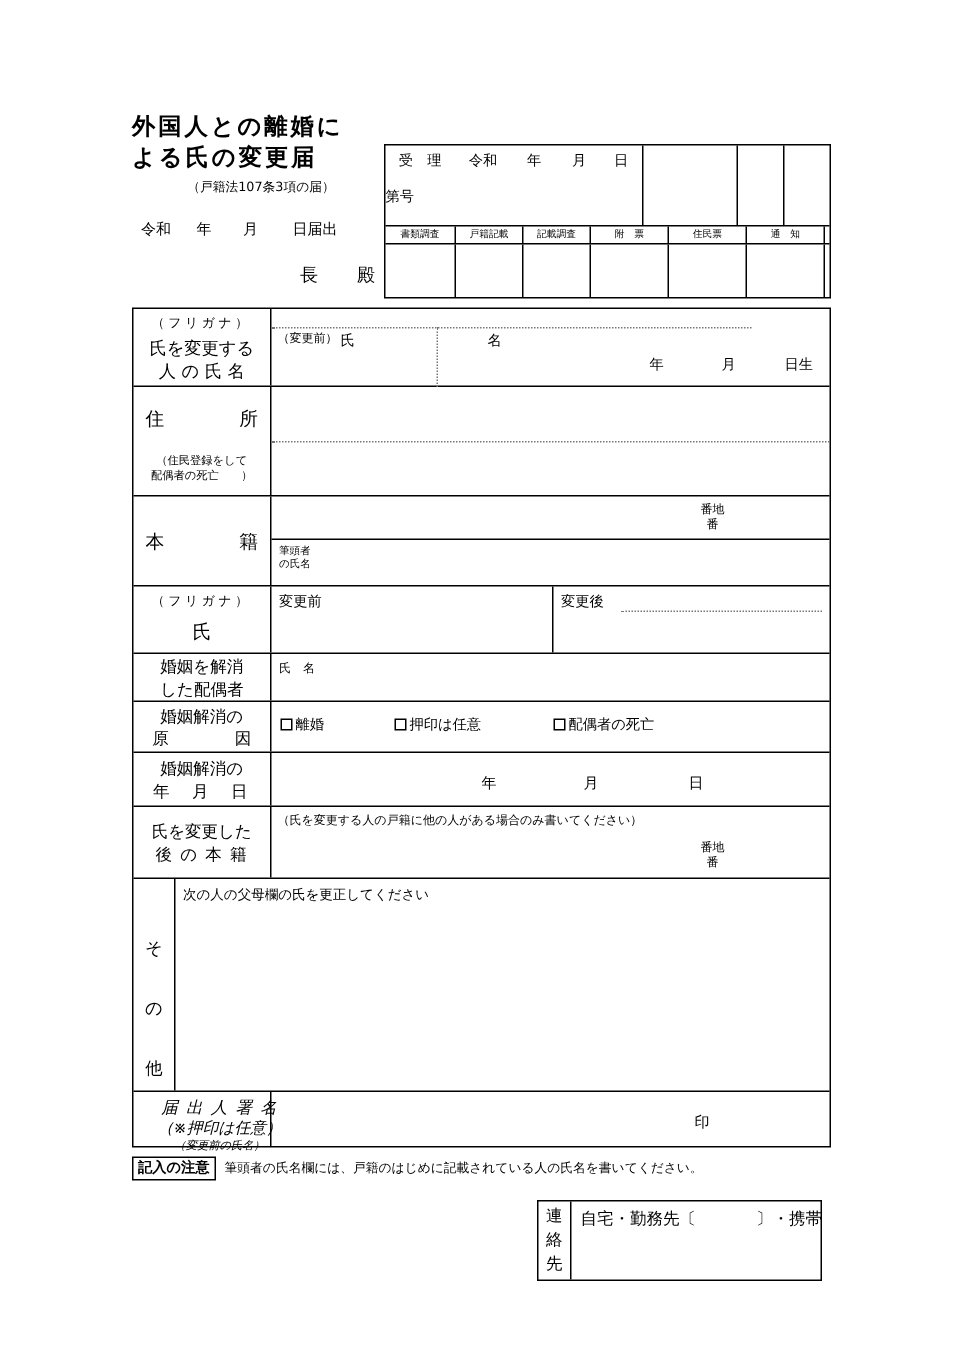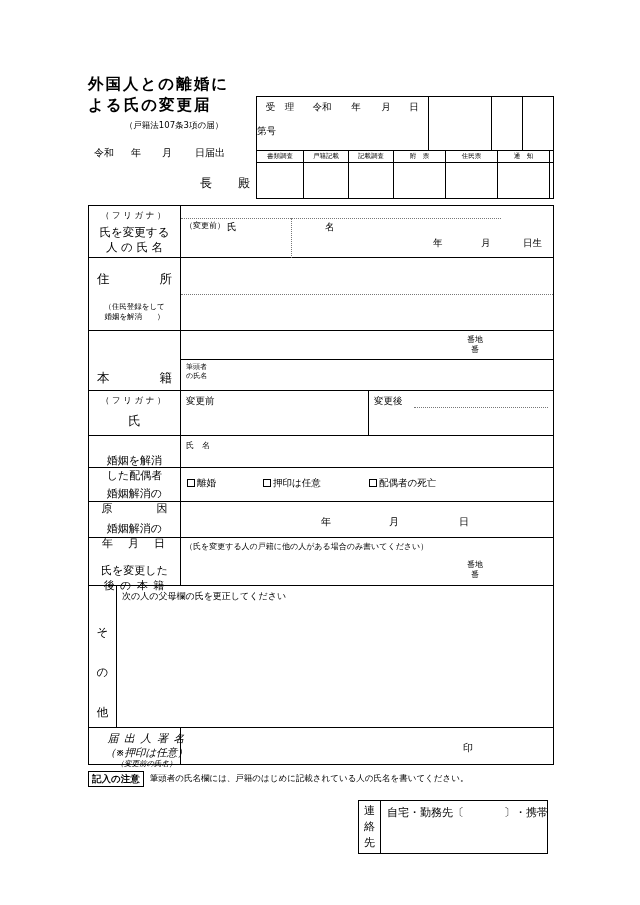--- a/index.html
+++ b/index.html
@@ -166,21 +166,20 @@
     font-size: 11.5px;
     text-align: center;
     line-height: 15px;
     white-space: nowrap;
   }
   .lbl-center {
     position: absolute;
     left: 0; top: 50%;
     width: 100%;
     transform: translateY(-50%);
-    margin-top: 16px;
   }
   .furi {
     font-size: 8.5px;
     letter-spacing: 2.5px;
     text-align: center;
     white-space: nowrap;
   }
   .paren-note {
     font-size: 7.5px;
     line-height: 9.5px;
@@ -356,21 +355,21 @@
       </div>
     </div>
 
     <div class="row" style="height:73px;">
       <div class="lbl">
         <div class="abs" style="left:0;top:13px;width:100%;">
           <div class="lbl-text" style="font-size:12.5px;">住　　　　所</div>
         </div>
         <div class="abs" style="left:0;top:44px;width:100%;">
           <div class="paren-note">（住民登録をして</div>
-          <div class="paren-note">婚姻を解消　　）</div>
+          <div class="paren-note">配偶者の死亡　　）</div>
         </div>
       </div>
       <div class="fld">
         <div class="dot-h" style="top:36px;"></div>
       </div>
     </div>
 
     <div class="row" style="height:60px;">
       <div class="lbl">
         <div class="lbl-center">

